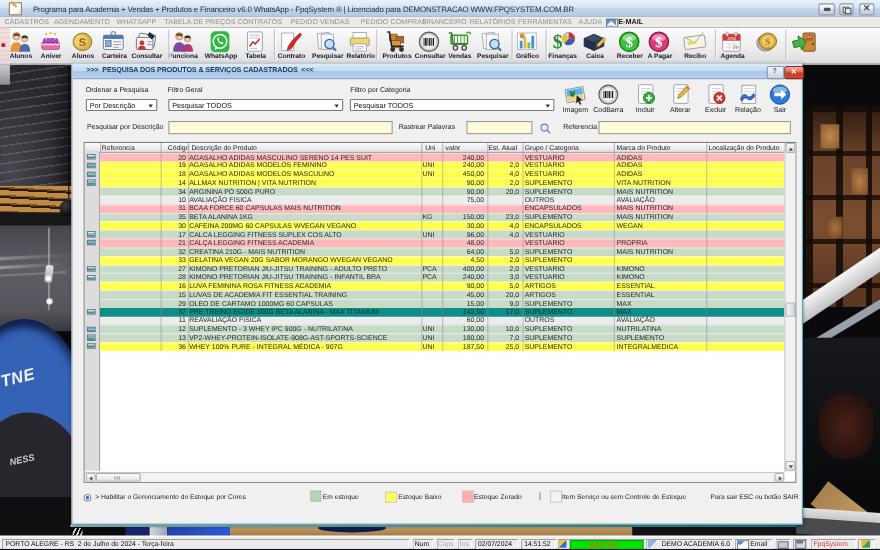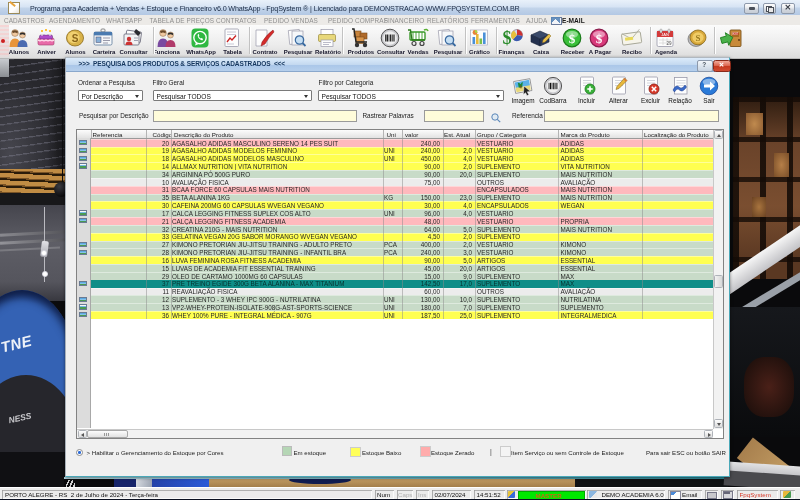--- a/index.html
+++ b/index.html
@@ -51,21 +51,21 @@
       <div class="a" style="left:714px;top:232px;width:118px;height:7px;background:#9aa0a8;transform:rotate(-31deg);"></div>
       <div class="a" style="left:730px;top:250px;width:70px;height:130px;background:linear-gradient(180deg,#16181c,#0a0b0d);"></div>
       <div class="a" style="left:744px;top:300px;width:50px;height:60px;border-radius:40%;background:radial-gradient(#4a2018,#20100c 80%);"></div>
       <div class="a" style="left:740px;top:392px;width:46px;height:26px;background:linear-gradient(90deg,#a8804e,#c09a62);transform:rotate(38deg);"></div>
       <div class="a" style="left:724px;top:407px;width:82px;height:9.5px;background:linear-gradient(180deg,#e2e2e4,#c2c2c6);transform:rotate(4deg);"></div>
       <div class="a" style="left:724px;top:416px;width:80px;height:15px;background:#4a4a4e;transform:rotate(4deg);"></div>
     </div>
     <div class="a" style="left:0;top:0;width:800px;height:14.5px;background:linear-gradient(180deg,#e9f1fa 0%,#d7e4f4 45%,#c2d4ea 55%,#b3c8e4 100%);border-bottom:1px solid #98aecb;">
       <div class="a" style="left:8px;top:2px;width:10px;height:10px;background:linear-gradient(135deg,#fefefe 55%,#e8e4da);border:0.5px solid #9a8a58;"></div>
       <div class="a" style="left:9px;top:3px;width:7px;height:2px;background:#e8a33a;transform:rotate(40deg);"></div>
-      <div class="a t" style="left:30px;top:3.5px;font-size:7.2px;color:#20304a;letter-spacing:-0.15px;">Programa para Academia + Vendas + Estoque e Financeiro v6.0 WhatsApp  - FpqSystem ® | Licenciado para  DEMONSTRACAO WWW.FPQSYSTEM.COM.BR</div>
+      <div class="a t" style="left:30px;top:3.5px;font-size:7.2px;color:#20304a;letter-spacing:-0.15px;">Programa para Academia + Vendas + Produtos e Financeiro v6.0 WhatsApp  - FpqSystem ® | Licenciado para  DEMONSTRACAO WWW.FPQSYSTEM.COM.BR</div>
       <div class="a" style="left:744px;top:2.5px;width:13px;height:9.5px;background:linear-gradient(180deg,#fdfdfd,#e7eaee 45%,#d3d8df 55%,#c6ccd5);border:1px solid #8d99ab;border-radius:2px;">
         <div class="a" style="left:3.5px;top:3.5px;width:6px;height:2.5px;background:#4a4f58;border-radius:1px;"></div>
       </div>
       <div class="a" style="left:762.5px;top:2.5px;width:11px;height:9.5px;background:linear-gradient(180deg,#fdfdfd,#e7eaee 45%,#d3d8df 55%,#c6ccd5);border:1px solid #8d99ab;border-radius:2px;">
         <div class="a" style="left:2.5px;top:2px;width:4px;height:4px;border:1px solid #4a4f58;background:#fff;"></div>
         <div class="a" style="left:4.5px;top:3.5px;width:4px;height:4px;border:1px solid #4a4f58;background:#e8e8e8;"></div>
       </div>
       <div class="a" style="left:780.5px;top:2.5px;width:12px;height:9.5px;background:linear-gradient(180deg,#fdfdfd,#e7eaee 45%,#d3d8df 55%,#c6ccd5);border:1px solid #8d99ab;border-radius:2px;">
         <div class="a t" style="left:3px;top:-0.5px;font-size:8px;color:#3a3f48;font-weight:bold;">✕</div>
       </div>

